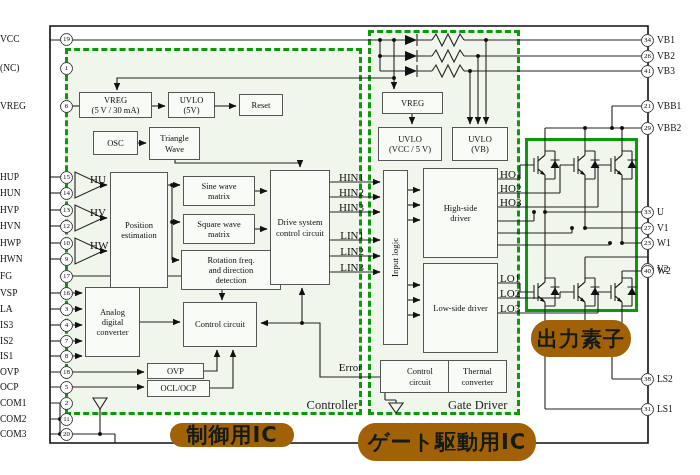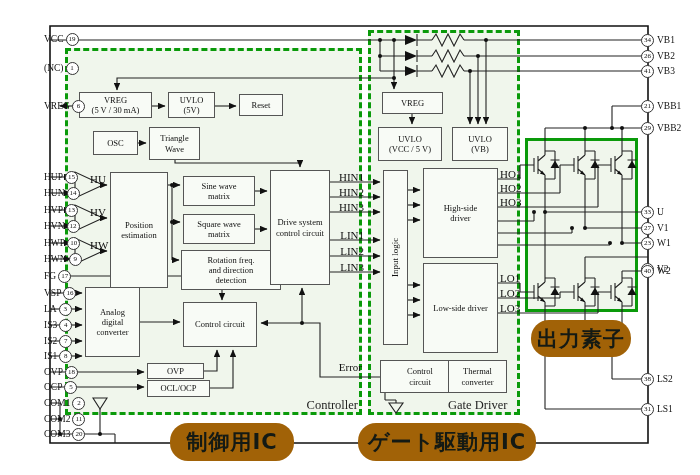--- a/index.html
+++ b/index.html
@@ -9,21 +9,21 @@
   .region.solid{border-style:solid;}
   svg.wires{position:absolute;left:0;top:0;z-index:2;}
   .w{stroke:#222;stroke-width:1.1;fill:none;}
   .fr{stroke:#111;stroke-width:1.6;fill:none;}
   .aw{stroke:#222;stroke-width:1.1;fill:none;marker-end:url(#ar);}
   .blk{position:absolute;background:#f8fbf6;border:1px solid #555;box-sizing:border-box;
        display:flex;align-items:center;justify-content:center;text-align:center;
        font-size:8.5px;line-height:1.2;white-space:pre-line;z-index:3;}
   .blk .vtext{transform:rotate(-90deg);white-space:nowrap;font-size:9px;}
   .pin{position:absolute;height:14px;display:flex;align-items:center;z-index:4;font-size:9.5px;}
-  .pl{left:0;width:73px;justify-content:flex-start;padding-left:44px;}
+  .pl{left:0;width:73px;justify-content:space-between;}
   .pr{left:641px;width:58px;justify-content:flex-start;}
   .pc{width:13px;height:13px;border:1.2px solid #333;border-radius:50%;background:#fff;
       display:flex;align-items:center;justify-content:center;font-size:7px;flex:0 0 13px;box-sizing:border-box;}
   .pl .pt{margin-right:2px;}
   .pr .pt{margin-left:3px;}
   .slabel{position:absolute;font-size:11px;z-index:3;}
   .ra{text-align:right;}
   .rlabel{position:absolute;font-size:12.5px;z-index:3;color:#222;}
   .badge{position:absolute;background:#a16207;border-radius:18px;z-index:6;
          display:flex;align-items:center;justify-content:center;
@@ -371,17 +371,17 @@
     </div>
   <div class="pin pr" style="top:372px">
       <span class="pc">38</span>
       <span class="pt">LS2</span>
     </div>
   <div class="pin pr" style="top:402px">
       <span class="pc">31</span>
       <span class="pt">LS1</span>
     </div>
 
-  <div class="badge" style="left:170px;top:423px;width:124px;height:38px">制御用IC</div>
+  <div class="badge" style="left:170px;top:423px;width:124px;height:24px">制御用IC</div>
   <div class="badge" style="left:358px;top:423px;width:178px;height:38px">ゲート駆動用IC</div>
   <div class="badge" style="left:531px;top:320px;width:100px;height:37px">出力素子</div>
 
 </div>
 
 </body></html>

